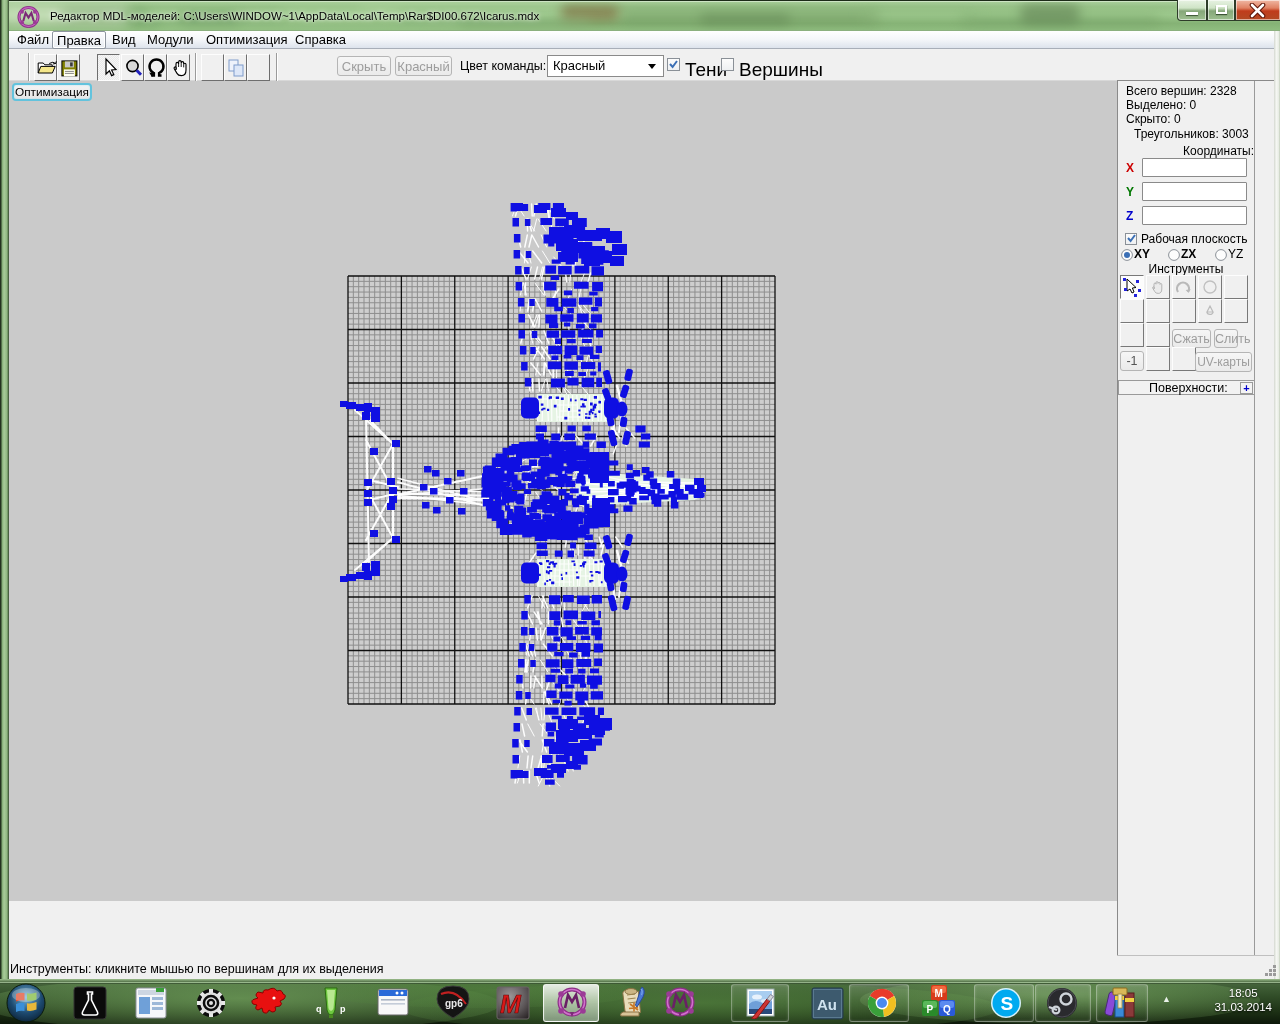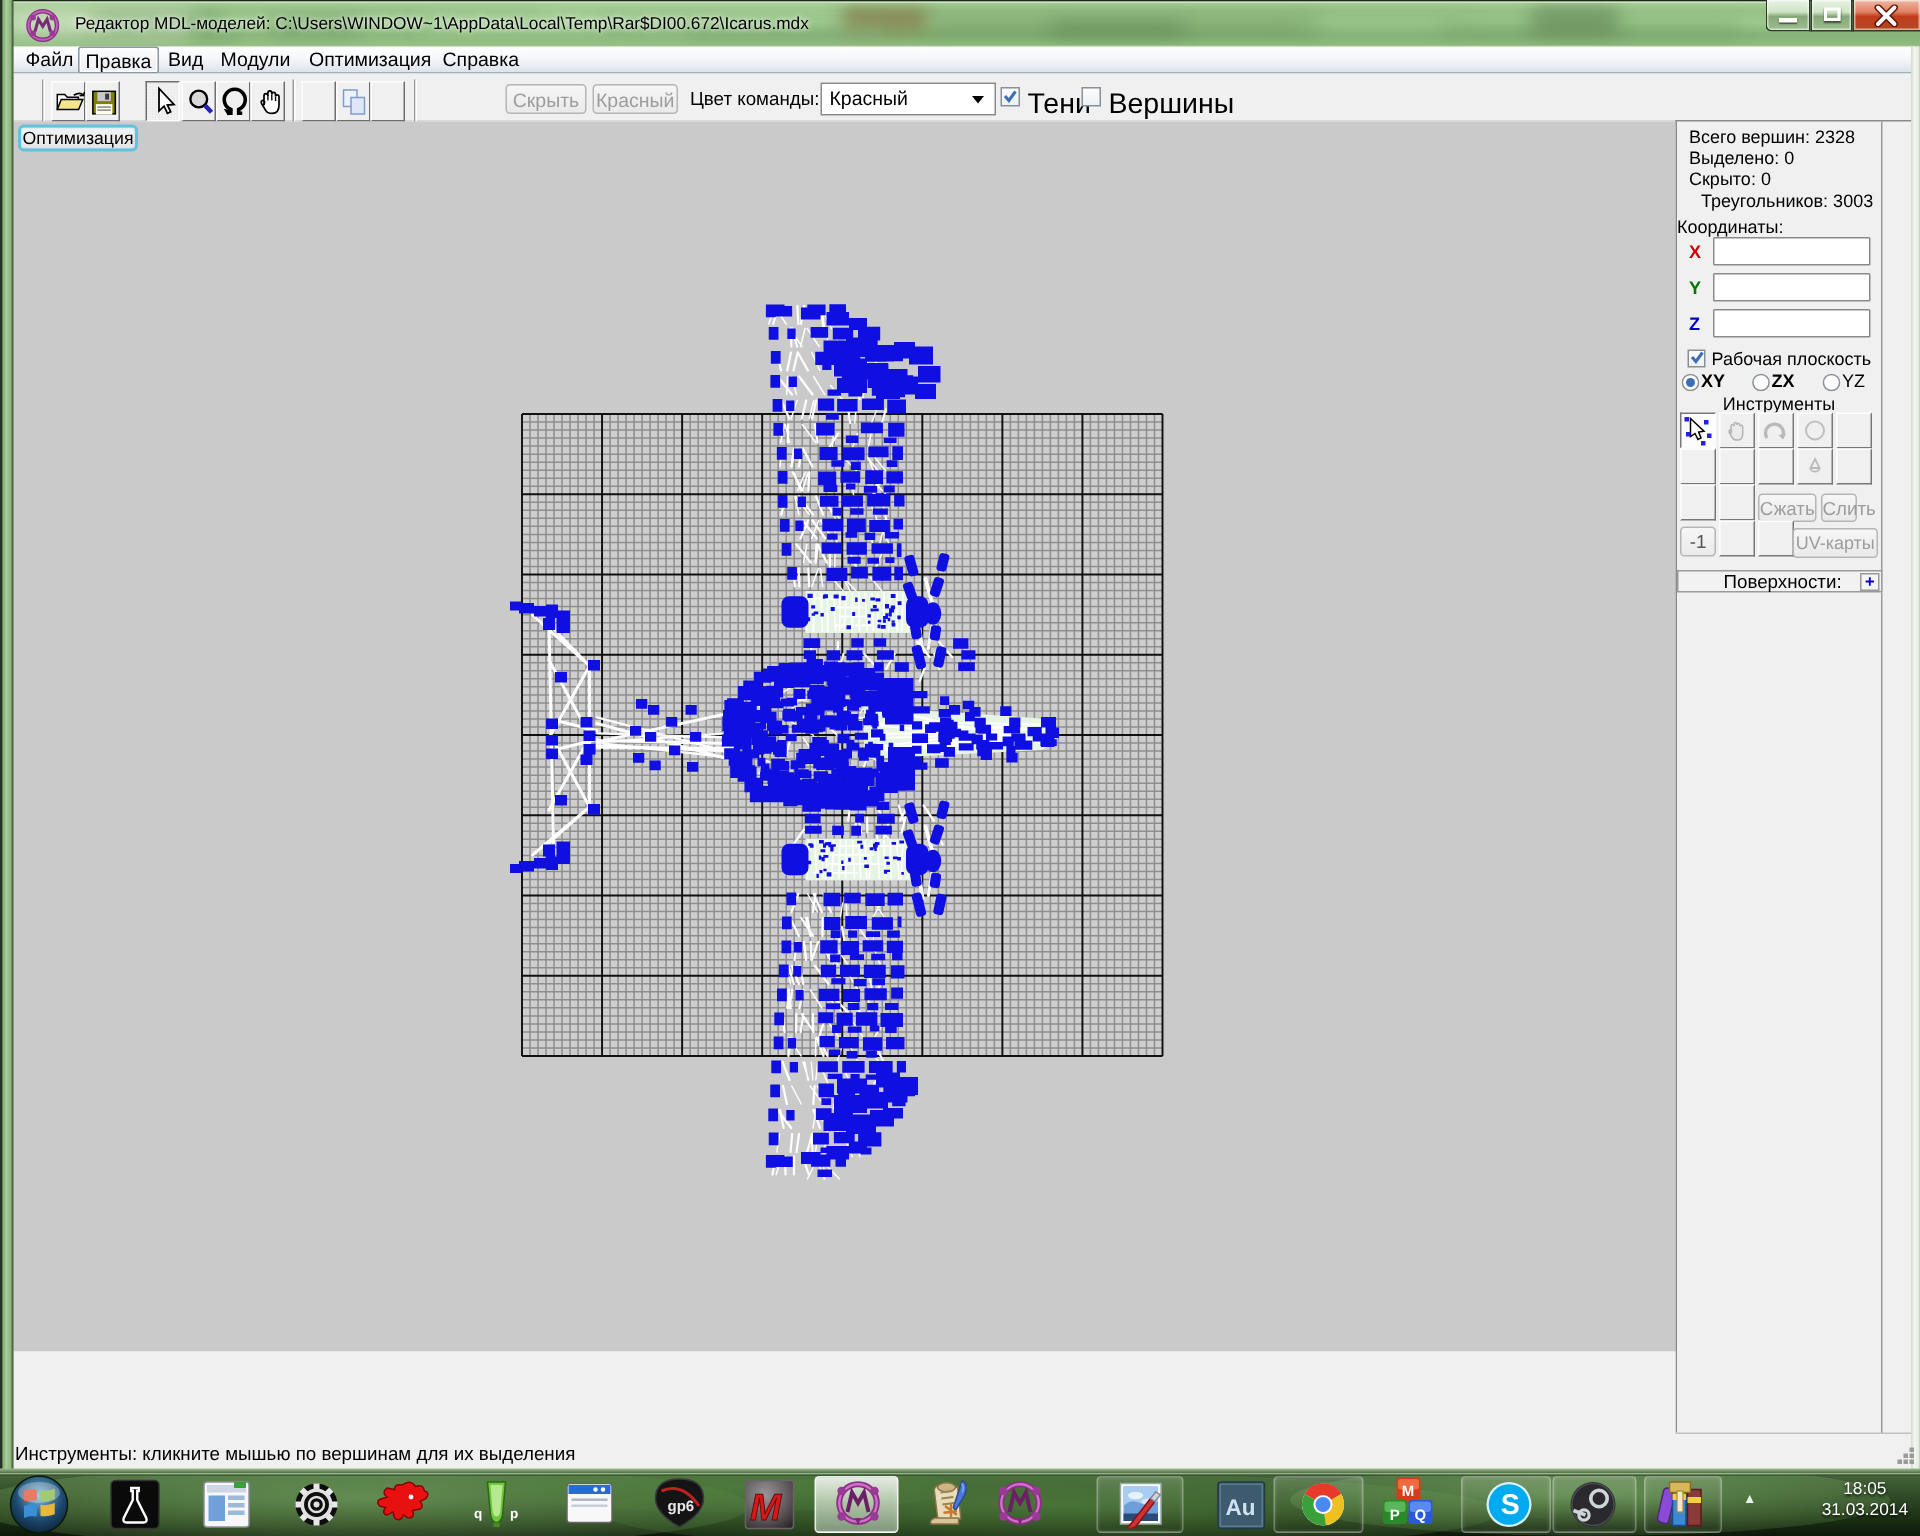--- a/index.html
+++ b/index.html
@@ -264,21 +264,21 @@
 <path d="M582.8 482.1L697.3 486.9M580.6 499.4L690.8 489.3M587.4 500.5L681.2 486.7M578.9 482.9L690.1 493.9M587.3 488.8L687.7 490.0M581.8 498.4L696.9 493.7M580.1 492.2L696.1 489.0M590.6 500.4L695.8 493.5M587.1 499.6L681.2 491.9M587.9 490.0L684.6 482.9M586.4 497.7L684.6 485.0M581.1 471.4L694.2 495.6M589.2 480.9L694.8 483.0" stroke="#ffffff" stroke-width="1.4" fill="none" opacity=".92"></path>
 <path d="M510.6 203.0h6.5v8.5h-6.5ZM522.6 204.0h5.5v7.0h-5.5ZM538.2 203.0h12.2v7.1h-12.2ZM552.9 202.9h11.1v9.1h-11.1ZM512.5 218.0h6.5v8.5h-6.5ZM524.9 219.0h5.5v7.0h-5.5ZM540.4 218.0h11.7v7.1h-11.7ZM555.2 218.5h13.6v7.8h-13.6ZM572.0 217.9h14.8v9.1h-14.8ZM549.7 227.5h7.9v4.8h-7.9ZM563.1 227.0h10.0v4.8h-10.0ZM579.0 226.5h6.1v3.6h-6.1ZM513.9 234.0h6.5v8.5h-6.5ZM543.5 234.5h12.6v8.9h-12.6ZM559.1 233.9h14.4v7.3h-14.4ZM576.7 233.7h14.3v7.4h-14.3ZM593.1 233.6h8.9v7.3h-8.9ZM548.2 242.6h6.1v4.0h-6.1ZM560.4 243.7h7.4v5.5h-7.4ZM572.4 242.5h7.9v4.2h-7.9ZM585.2 242.3h7.1v5.4h-7.1ZM513.6 250.0h6.5v8.5h-6.5ZM525.8 251.0h5.5v7.0h-5.5ZM561.2 249.7h14.7v7.5h-14.7ZM578.4 250.4h12.5v8.2h-12.5ZM593.8 250.2h15.0v9.3h-15.0ZM551.7 259.6h9.0v4.2h-9.0ZM565.6 259.0h9.2v5.4h-9.2ZM581.2 258.6h8.9v5.3h-8.9ZM594.2 260.0h9.2v4.8h-9.2ZM515.1 266.0h6.5v8.5h-6.5ZM524.1 267.0h5.5v7.0h-5.5ZM545.3 265.6h10.8v8.2h-10.8ZM558.1 266.0h13.6v8.4h-13.6ZM574.6 265.7h14.7v7.7h-14.7ZM591.5 266.3h12.5v9.3h-12.5ZM550.7 275.5h8.5v4.4h-8.5ZM515.6 282.0h6.5v8.5h-6.5ZM544.1 281.8h12.2v8.6h-12.2ZM573.9 281.7h14.7v7.1h-14.7ZM592.1 281.9h10.9v9.3h-10.9ZM563.9 290.4h8.3v4.9h-8.3ZM589.2 291.8h8.5v3.6h-8.5ZM517.9 298.0h6.5v8.5h-6.5ZM529.3 299.0h5.5v7.0h-5.5ZM546.3 298.0h12.1v8.7h-12.1ZM561.6 298.2h14.8v8.6h-14.8ZM578.9 297.6h13.5v7.2h-13.5ZM594.9 297.5h7.1v9.1h-7.1ZM554.2 306.8h8.7v4.4h-8.7ZM567.3 307.9h6.6v5.4h-6.6ZM591.1 306.9h7.2v4.4h-7.2ZM518.5 314.0h6.5v8.5h-6.5ZM545.4 314.4h12.1v9.1h-12.1ZM560.3 314.2h13.2v7.6h-13.2ZM576.8 313.5h11.9v9.1h-11.9ZM590.9 314.2h11.1v8.2h-11.1ZM549.0 323.2h9.2v4.8h-9.2ZM564.0 322.4h6.3v4.0h-6.3ZM575.9 324.0h8.9v4.5h-8.9ZM589.0 323.6h7.5v4.7h-7.5ZM518.5 330.0h6.5v8.5h-6.5ZM531.8 331.0h5.5v7.0h-5.5ZM546.6 330.5h12.4v7.3h-12.4ZM561.2 330.2h14.1v7.6h-14.1ZM578.1 329.4h15.3v8.2h-15.3ZM596.1 329.8h6.9v7.8h-6.9ZM555.0 338.5h6.0v5.4h-6.0ZM566.8 338.9h8.9v4.3h-8.9ZM581.9 339.0h10.0v4.1h-10.0ZM519.9 346.0h6.5v8.5h-6.5ZM530.2 347.0h5.5v7.0h-5.5ZM548.2 345.8h14.0v8.4h-14.0ZM564.6 345.6h12.6v9.3h-12.6ZM579.5 346.6h13.8v8.1h-13.8ZM595.7 345.8h6.3v7.2h-6.3ZM551.4 355.6h7.0v4.3h-7.0ZM563.7 354.9h7.7v3.6h-7.7ZM576.4 355.2h7.1v4.8h-7.1ZM589.9 354.7h9.5v4.3h-9.5ZM521.1 362.0h6.5v8.5h-6.5ZM547.7 361.6h13.7v7.6h-13.7ZM564.4 361.5h13.5v8.3h-13.5ZM581.0 362.1h14.3v7.0h-14.3ZM597.9 362.2h3.1v9.2h-3.1ZM565.0 371.1h8.8v4.8h-8.8ZM578.3 371.9h7.7v4.0h-7.7ZM590.2 371.5h6.1v3.9h-6.1ZM524.8 378.0h6.5v8.5h-6.5ZM551.0 378.5h13.9v8.9h-13.9ZM567.4 377.8h11.2v7.8h-11.2ZM581.6 377.8h12.6v9.4h-12.6ZM596.2 377.8h5.8v9.1h-5.8ZM549.0 227.0h18.0v12.0h-18.0ZM564.0 225.0h20.0v13.0h-20.0ZM580.0 230.0h16.0v11.0h-16.0ZM556.0 239.0h22.0v12.0h-22.0ZM574.0 242.0h18.0v11.0h-18.0ZM590.0 246.0h15.0v12.0h-15.0ZM558.0 252.0h20.0v10.0h-20.0ZM598.0 251.0h14.0v12.0h-14.0ZM584.0 256.0h16.0v10.0h-16.0ZM606.0 231.0h16.0v12.0h-16.0ZM612.0 244.0h15.0v11.0h-15.0ZM610.0 256.0h14.0v10.0h-14.0ZM596.0 228.0h14.0v11.0h-14.0ZM514.0 203.0h9.0v8.0h-9.0ZM534.0 205.0h13.0v8.0h-13.0ZM551.0 208.0h15.0v9.0h-15.0ZM566.0 212.0h12.0v8.0h-12.0ZM510.6 770.0h6.5v8.5h-6.5ZM523.0 771.0h5.5v7.0h-5.5ZM540.7 769.7h12.9v8.2h-12.9ZM557.0 769.7h7.0v8.1h-7.0ZM545.0 779.6h9.7v5.1h-9.7ZM512.5 755.0h6.5v8.5h-6.5ZM542.0 755.1h10.6v7.9h-10.6ZM555.9 754.7h13.9v7.4h-13.9ZM572.1 754.9h15.5v9.5h-15.5ZM547.0 765.0h6.9v3.7h-6.9ZM559.9 764.9h7.9v3.6h-7.9ZM573.8 765.0h7.2v4.7h-7.2ZM512.2 739.0h6.5v8.5h-6.5ZM524.2 740.0h5.5v7.0h-5.5ZM543.9 738.9h10.5v7.7h-10.5ZM556.6 739.1h12.0v7.9h-12.0ZM588.6 738.6h13.4v7.0h-13.4ZM551.4 748.8h7.7v4.4h-7.7ZM565.1 748.4h6.7v5.3h-6.7ZM575.3 748.2h6.4v3.8h-6.4ZM513.5 723.0h6.5v8.5h-6.5ZM545.7 722.4h10.3v9.1h-10.3ZM558.8 723.2h11.2v7.8h-11.2ZM572.9 723.2h13.1v8.1h-13.1ZM588.9 723.0h13.9v7.6h-13.9ZM604.8 722.6h5.2v8.2h-5.2ZM547.6 732.1h6.5v4.5h-6.5ZM558.9 732.5h6.2v5.1h-6.2ZM570.5 731.9h8.0v5.4h-8.0ZM594.8 733.0h8.9v4.5h-8.9ZM514.2 707.0h6.5v8.5h-6.5ZM526.5 708.0h5.5v7.0h-5.5ZM545.1 707.5h13.5v7.3h-13.5ZM561.5 707.4h14.9v7.7h-14.9ZM579.3 707.3h15.8v8.1h-15.8ZM597.9 707.4h6.1v7.6h-6.1ZM551.8 715.8h9.9v3.5h-9.9ZM567.0 716.0h6.1v4.5h-6.1ZM577.1 716.4h9.6v3.5h-9.6ZM590.6 715.9h6.0v3.9h-6.0ZM515.8 691.0h6.5v8.5h-6.5ZM525.2 692.0h5.5v7.0h-5.5ZM546.3 690.6h10.2v7.5h-10.2ZM559.3 691.4h13.2v7.4h-13.2ZM575.3 691.5h12.9v9.0h-12.9ZM590.7 691.3h12.3v8.2h-12.3ZM552.5 699.7h7.8v3.6h-7.8ZM564.4 700.7h7.3v4.9h-7.3ZM577.5 700.6h7.1v4.5h-7.1ZM516.2 675.0h6.5v8.5h-6.5ZM545.4 674.8h10.1v7.4h-10.1ZM557.7 675.2h10.8v8.7h-10.8ZM570.6 674.8h14.3v9.0h-14.3ZM587.0 675.4h15.0v9.3h-15.0ZM554.7 683.4h6.4v5.2h-6.4ZM565.2 684.4h9.2v4.1h-9.2ZM579.9 683.6h6.4v4.1h-6.4ZM590.1 683.8h7.7v4.9h-7.7ZM518.0 659.0h6.5v8.5h-6.5ZM530.3 660.0h5.5v7.0h-5.5ZM545.8 659.2h13.8v8.2h-13.8ZM562.0 659.3h11.4v8.7h-11.4ZM576.3 658.9h14.9v8.0h-14.9ZM594.1 658.4h7.9v7.5h-7.9ZM550.6 668.8h9.6v4.0h-9.6ZM565.2 668.6h7.8v4.8h-7.8ZM578.1 668.7h7.4v4.8h-7.4ZM590.0 668.6h9.0v4.7h-9.0ZM519.3 643.0h6.5v8.5h-6.5ZM528.8 644.0h5.5v7.0h-5.5ZM547.2 643.2h10.2v8.3h-10.2ZM560.0 643.1h13.3v8.0h-13.3ZM575.9 643.1h14.6v8.9h-14.6ZM593.9 643.5h9.1v8.9h-9.1ZM554.2 652.1h9.4v4.1h-9.4ZM569.1 652.6h8.5v4.9h-8.5ZM581.5 652.1h8.5v4.7h-8.5ZM521.0 627.0h6.5v8.5h-6.5ZM529.2 628.0h5.5v7.0h-5.5ZM546.8 626.9h11.6v8.7h-11.6ZM560.5 627.3h12.2v9.3h-12.2ZM575.1 626.9h13.7v7.5h-13.7ZM591.2 627.2h10.8v8.2h-10.8ZM553.4 636.4h6.9v5.1h-6.9ZM566.7 636.2h9.3v3.8h-9.3ZM580.8 635.8h9.3v4.3h-9.3ZM594.7 635.3h7.0v4.9h-7.0ZM521.3 611.0h6.5v8.5h-6.5ZM549.4 611.3h10.8v8.7h-10.8ZM563.5 610.6h14.5v8.7h-14.5ZM581.2 611.5h14.1v8.4h-14.1ZM598.4 611.0h2.6v7.1h-2.6ZM553.8 620.2h6.6v5.2h-6.6ZM565.4 620.3h6.0v4.8h-6.0ZM577.4 620.9h9.4v3.7h-9.4ZM591.4 620.3h8.5v4.9h-8.5ZM524.3 595.0h6.5v8.5h-6.5ZM549.0 595.2h11.3v9.0h-11.3ZM562.8 595.1h11.0v7.1h-11.0ZM576.9 595.5h12.9v8.5h-12.9ZM591.7 595.1h10.3v8.5h-10.3ZM549.0 742.0h18.0v12.0h-18.0ZM564.0 743.0h20.0v13.0h-20.0ZM580.0 740.0h16.0v11.0h-16.0ZM556.0 730.0h22.0v12.0h-22.0ZM574.0 728.0h18.0v11.0h-18.0ZM590.0 723.0h15.0v12.0h-15.0ZM558.0 719.0h20.0v10.0h-20.0ZM598.0 718.0h14.0v12.0h-14.0ZM584.0 715.0h16.0v10.0h-16.0ZM514.0 770.0h9.0v8.0h-9.0ZM534.0 768.0h13.0v8.0h-13.0ZM551.0 764.0h15.0v9.0h-15.0ZM566.0 761.0h12.0v8.0h-12.0ZM538.1 411.5h2.0v2.6h-2.0ZM549.0 396.2h3.0v2.6h-3.0ZM591.8 411.8h1.7v2.4h-1.7ZM582.4 405.6h3.4v1.9h-3.4ZM598.7 411.5h1.5v1.5h-1.5ZM578.6 413.8h1.7v2.0h-1.7ZM583.7 398.8h3.2v2.2h-3.2ZM540.8 403.5h2.6v2.2h-2.6ZM580.3 398.3h3.1v2.0h-3.1ZM578.3 409.5h2.3v2.1h-2.3ZM587.3 416.7h3.1v2.4h-3.1ZM555.7 396.4h3.4v2.6h-3.4ZM590.0 402.6h2.7v3.0h-2.7ZM590.2 408.8h2.1v2.1h-2.1ZM593.8 403.7h2.9v2.4h-2.9ZM594.4 413.6h2.1v1.5h-2.1ZM553.8 404.7h2.7v2.7h-2.7ZM593.8 396.0h3.2v2.7h-3.2ZM592.5 408.2h2.0v2.8h-2.0ZM588.7 410.7h3.3v2.0h-3.3ZM542.4 407.7h3.1v1.8h-3.1ZM585.0 416.4h2.0v2.4h-2.0ZM580.4 405.7h1.9v1.9h-1.9ZM585.1 413.2h2.4v1.6h-2.4ZM588.6 412.8h2.0v2.4h-2.0ZM594.4 415.4h2.5v2.2h-2.5ZM574.7 399.4h1.9v1.8h-1.9ZM581.9 403.3h2.6v2.1h-2.6ZM570.1 398.4h1.6v3.0h-1.6ZM560.9 397.4h2.8v2.7h-2.8ZM547.0 408.7h2.2v2.3h-2.2ZM538.3 395.8h3.5v2.8h-3.5ZM568.1 408.0h2.0v2.7h-2.0ZM564.3 416.8h3.0v2.7h-3.0ZM598.7 400.8h1.6v1.8h-1.6ZM548.6 396.9h1.6v2.3h-1.6ZM592.7 405.5h3.4v2.9h-3.4ZM541.1 408.8h2.3v1.7h-2.3ZM598.4 400.9h2.6v2.5h-2.6ZM598.2 410.4h2.3v2.2h-2.3ZM553.4 562.9h2.5v1.8h-2.5ZM552.3 563.3h2.9v1.5h-2.9ZM582.9 564.5h1.6v2.9h-1.6ZM551.1 581.5h3.2v2.8h-3.2ZM545.9 570.3h1.7v2.9h-1.7ZM590.9 574.5h2.4v2.0h-2.4ZM589.7 571.0h2.8v1.7h-2.8ZM551.2 561.3h2.9v2.3h-2.9ZM546.3 580.0h2.0v2.1h-2.0ZM547.0 566.2h3.2v2.0h-3.2ZM547.7 571.3h2.1v2.9h-2.1ZM544.3 582.5h1.6v2.8h-1.6ZM579.8 564.9h2.5v1.9h-2.5ZM553.5 564.6h2.2v3.0h-2.2ZM600.9 581.3h1.7v1.9h-1.7ZM594.4 561.3h3.0v1.9h-3.0ZM599.6 560.4h3.1v2.0h-3.1ZM546.0 560.0h3.2v2.3h-3.2ZM548.9 570.0h3.3v1.8h-3.3ZM573.6 563.2h1.9v2.7h-1.9ZM582.5 564.5h1.7v1.6h-1.7ZM575.9 571.4h2.0v1.8h-2.0ZM576.2 576.3h3.1v2.4h-3.1ZM549.9 561.5h3.0v2.1h-3.0ZM583.2 561.3h3.1v2.0h-3.1ZM590.9 579.9h2.5v1.5h-2.5ZM595.3 571.0h3.2v1.9h-3.2ZM548.9 579.1h2.2v1.7h-2.2ZM560.8 573.7h1.5v2.3h-1.5ZM565.5 571.9h1.7v2.6h-1.7ZM589.3 579.9h2.1v2.6h-2.1ZM561.4 577.3h1.6v2.8h-1.6ZM598.1 571.4h2.5v2.3h-2.5ZM571.4 560.5h3.4v1.8h-3.4ZM548.7 562.4h2.0v2.7h-2.0ZM538.9 562.2h2.9v1.8h-2.9ZM538.1 573.8h2.7v2.3h-2.7ZM582.0 562.4h3.2v2.6h-3.2ZM539.9 562.8h2.5v2.3h-2.5ZM554.9 562.8h2.3v1.7h-2.3ZM535.6 425.5h11.2v6.5h-11.2ZM567.5 425.5h8.3v6.1h-8.3ZM582.4 425.5h8.4v5.7h-8.4ZM635.4 425.5h10.2v7.0h-10.2ZM535.8 433.5h8.2v5.9h-8.2ZM551.2 433.5h9.0v6.9h-9.0ZM564.3 433.5h10.7v6.6h-10.7ZM584.6 433.5h11.3v6.3h-11.3ZM640.9 433.5h9.4v6.1h-9.4ZM535.6 441.5h11.7v5.9h-11.7ZM554.4 441.5h9.2v5.3h-9.2ZM568.5 441.5h7.8v5.5h-7.8ZM582.7 441.5h6.5v6.2h-6.5ZM596.5 441.5h9.4v6.4h-9.4ZM638.8 441.5h11.1v5.9h-11.1ZM550.0 534.5h7.8v5.1h-7.8ZM566.4 534.5h11.2v5.8h-11.2ZM584.3 534.5h8.6v5.5h-8.6ZM536.5 542.5h10.6v6.4h-10.6ZM570.1 542.5h6.0v6.0h-6.0ZM584.7 542.5h11.8v6.6h-11.8ZM536.7 550.5h11.1v5.4h-11.1ZM554.8 550.5h7.8v6.2h-7.8ZM567.5 550.5h6.5v6.7h-6.5ZM583.6 550.5h11.0v5.9h-11.0ZM598.7 501.9h11.1v8.8h-11.1ZM594.3 510.4h13.1v8.6h-13.1ZM589.7 511.6h11.4v8.7h-11.4ZM588.7 518.7h14.8v8.5h-14.8ZM583.6 520.6h15.0v8.0h-15.0ZM579.6 524.5h10.0v8.0h-10.0ZM577.5 526.8h12.1v7.3h-12.1ZM572.2 527.7h13.9v10.0h-13.9ZM567.5 527.3h9.9v7.9h-9.9ZM560.6 528.7h10.1v7.5h-10.1ZM556.8 529.9h11.1v10.0h-11.1ZM552.4 527.0h11.5v9.4h-11.5ZM546.2 531.1h9.0v7.9h-9.0ZM545.1 530.5h13.0v7.6h-13.0ZM538.9 530.3h10.6v8.9h-10.6ZM534.9 532.9h12.4v8.2h-12.4ZM528.1 527.6h13.6v7.3h-13.6ZM523.6 527.3h12.1v9.5h-12.1ZM522.2 530.5h9.4v7.0h-9.4ZM518.5 526.7h13.3v8.1h-13.3ZM510.2 525.1h9.6v9.7h-9.6ZM507.9 523.9h11.7v8.2h-11.7ZM499.9 525.0h12.5v9.9h-12.5ZM497.6 520.5h10.5v7.1h-10.5ZM496.3 518.5h10.9v9.7h-10.9ZM491.8 511.2h12.6v9.9h-12.6ZM486.8 510.4h10.5v8.2h-10.5ZM485.8 500.9h10.9v9.6h-10.9ZM482.8 498.9h10.5v7.5h-10.5ZM481.3 489.7h14.8v7.9h-14.8ZM482.4 483.7h12.2v8.2h-12.2ZM481.6 477.8h9.7v9.5h-9.7ZM482.0 473.3h10.1v7.9h-10.1ZM482.9 466.6h13.0v8.0h-13.0ZM484.7 465.5h9.6v7.8h-9.6ZM491.9 457.4h11.7v9.5h-11.7ZM495.5 453.6h11.1v9.2h-11.1ZM497.3 454.9h10.2v9.9h-10.2ZM502.6 447.8h11.7v7.4h-11.7ZM508.6 445.7h14.4v8.8h-14.4ZM511.4 444.0h12.6v7.6h-12.6ZM519.1 442.0h12.1v8.6h-12.1ZM520.1 444.9h11.3v9.0h-11.3ZM526.4 441.6h11.3v7.3h-11.3ZM528.5 444.4h10.9v9.0h-10.9ZM532.3 442.5h11.2v8.5h-11.2ZM537.7 439.4h10.9v7.7h-10.9ZM540.9 443.3h10.7v8.2h-10.7ZM549.8 443.7h14.3v9.6h-14.3ZM549.4 441.0h9.2v9.0h-9.2ZM557.0 441.8h11.5v9.0h-11.5ZM561.7 441.8h14.1v8.1h-14.1ZM565.9 442.3h9.7v9.7h-9.7ZM571.3 446.8h9.2v7.1h-9.2ZM572.6 445.4h10.8v8.1h-10.8ZM576.6 448.3h12.8v7.5h-12.8ZM586.0 452.6h13.3v7.8h-13.3ZM587.9 456.7h11.1v7.0h-11.1ZM594.1 461.3h10.7v7.1h-10.7ZM597.3 464.9h9.3v7.7h-9.3ZM595.2 471.1h10.3v9.7h-10.3ZM594.2 502.2h9.7v6.3h-9.7ZM587.0 508.0h13.6v8.1h-13.6ZM586.5 513.9h11.8v7.4h-11.8ZM583.6 515.0h10.6v7.5h-10.6ZM570.4 518.0h12.6v6.1h-12.6ZM569.1 523.6h9.6v7.6h-9.6ZM561.1 524.4h11.3v6.7h-11.3ZM559.3 522.8h10.5v6.6h-10.5ZM552.4 522.2h12.2v8.0h-12.2ZM548.0 523.2h11.1v7.3h-11.1ZM540.0 524.0h9.8v8.7h-9.8ZM538.6 525.4h10.0v8.4h-10.0ZM531.1 526.4h9.0v8.0h-9.0ZM526.0 523.8h12.6v8.5h-12.6ZM523.6 522.1h10.2v6.6h-10.2ZM518.4 520.8h9.2v8.1h-9.2ZM511.9 517.0h9.9v7.4h-9.9ZM506.7 514.5h8.4v6.0h-8.4ZM495.0 510.1h8.5v8.2h-8.5ZM493.0 503.6h8.7v7.5h-8.7ZM494.9 499.5h11.3v6.0h-11.3ZM489.2 490.8h11.8v8.8h-11.8ZM492.6 485.6h9.5v6.4h-9.5ZM488.0 482.5h13.0v6.9h-13.0ZM490.4 474.7h13.1v8.8h-13.1ZM491.5 467.9h13.0v8.2h-13.0ZM500.5 463.7h13.0v7.0h-13.0ZM502.9 457.5h10.2v8.5h-10.2ZM510.7 457.1h11.4v7.9h-11.4ZM516.0 449.8h13.4v8.8h-13.4ZM520.9 450.0h8.9v6.9h-8.9ZM527.9 451.6h12.1v6.5h-12.1ZM530.7 445.3h8.5v6.1h-8.5ZM536.9 450.1h12.3v6.0h-12.3ZM543.7 445.7h12.7v7.3h-12.7ZM546.2 447.0h11.1v7.3h-11.1ZM551.4 448.7h12.0v8.5h-12.0ZM558.6 451.4h9.8v7.3h-9.8ZM562.9 451.0h9.2v6.3h-9.2ZM567.7 451.5h13.8v8.7h-13.8ZM579.3 452.4h13.8v7.9h-13.8ZM578.6 460.5h12.1v7.8h-12.1ZM584.8 460.4h13.7v7.4h-13.7ZM588.0 468.4h10.1v8.7h-10.1ZM588.3 471.2h12.1v7.3h-12.1ZM517.0 514.0h9.1v6.8h-9.1ZM506.7 471.3h7.6v6.0h-7.6ZM572.7 462.4h7.6v7.7h-7.6ZM542.4 514.2h9.7v6.1h-9.7ZM501.1 489.8h8.1v6.9h-8.1ZM571.8 511.7h9.9v5.7h-9.9ZM514.1 505.8h9.2v7.7h-9.2ZM501.5 473.4h10.8v5.8h-10.8ZM576.8 512.3h9.0v5.9h-9.0ZM547.4 459.5h10.9v5.6h-10.9ZM545.4 516.7h7.1v7.0h-7.1ZM549.8 515.9h10.5v6.6h-10.5ZM573.0 461.7h11.4v6.9h-11.4ZM581.3 465.2h7.8v7.4h-7.8ZM523.0 518.0h10.4v7.6h-10.4ZM568.6 511.9h10.7v7.9h-10.7ZM538.2 460.3h10.0v5.7h-10.0ZM500.3 473.5h7.6v7.8h-7.6ZM529.0 459.4h8.0v6.6h-8.0ZM561.4 457.3h7.6v5.6h-7.6ZM574.7 513.4h7.9v6.9h-7.9ZM534.7 519.2h8.9v5.9h-8.9ZM569.4 460.7h10.4v7.5h-10.4ZM576.6 475.8h8.7v5.9h-8.7ZM497.3 486.5h11.0v5.6h-11.0ZM557.8 519.6h10.4v6.5h-10.4ZM506.1 492.7h11.2v6.5h-11.2ZM569.4 459.9h7.4v6.3h-7.4ZM554.2 523.6h7.9v4.6h-7.9ZM558.3 510.5h7.3v5.9h-7.3ZM527.1 506.9h5.0v5.9h-5.0ZM544.2 494.9h7.3v7.0h-7.3ZM564.5 495.1h8.4v5.2h-8.4ZM543.3 515.2h6.3v5.9h-6.3ZM500.7 481.7h10.0v4.6h-10.0ZM508.3 474.5h9.4v6.4h-9.4ZM524.6 465.2h6.8v5.2h-6.8ZM556.7 457.0h9.7v6.2h-9.7ZM536.2 520.7h8.7v5.8h-8.7ZM530.6 471.4h7.8v5.5h-7.8ZM572.6 500.2h6.6v7.0h-6.6ZM518.1 493.4h6.2v5.1h-6.2ZM538.3 502.1h5.0v6.7h-5.0ZM516.4 499.3h7.8v5.3h-7.8ZM551.9 498.8h6.5v5.3h-6.5ZM543.1 463.5h9.7v5.4h-9.7ZM578.3 473.1h5.4v4.9h-5.4ZM506.7 467.7h6.8v6.4h-6.8ZM507.6 509.0h5.3v5.7h-5.3ZM566.0 476.0h6.3v4.6h-6.3ZM557.4 507.5h8.5v5.0h-8.5ZM530.8 501.9h8.0v6.7h-8.0ZM536.2 475.5h8.7v6.9h-8.7ZM536.8 482.5h9.0v6.7h-9.0ZM539.0 502.4h5.9v5.8h-5.9ZM571.3 465.9h9.6v5.0h-9.6ZM531.5 519.7h8.2v5.5h-8.2ZM537.4 469.9h5.3v5.5h-5.3ZM533.0 513.8h8.0v5.1h-8.0ZM541.5 491.3h9.6v5.9h-9.6ZM558.3 489.1h8.1v6.3h-8.1ZM541.3 500.4h5.8v4.9h-5.8ZM548.2 479.3h9.1v5.6h-9.1ZM511.3 481.1h7.8v6.1h-7.8ZM526.3 474.6h8.7v5.1h-8.7ZM539.3 459.0h8.9v5.3h-8.9ZM552.0 454.7h7.3v5.2h-7.3ZM500.9 483.2h5.7v4.5h-5.7ZM508.6 495.9h8.9v5.4h-8.9ZM569.9 488.5h8.8v4.7h-8.8ZM564.3 493.1h5.3v5.8h-5.3ZM527.9 483.1h9.7v5.4h-9.7ZM557.1 503.8h8.7v6.8h-8.7ZM550.5 495.7h8.9v5.1h-8.9ZM580.7 486.2h8.2v5.4h-8.2ZM554.9 466.1h6.6v6.8h-6.6ZM576.6 513.8h5.3v6.1h-5.3ZM512.8 514.3h5.3v5.9h-5.3ZM510.0 513.5h9.7v6.1h-9.7ZM549.9 507.9h6.3v5.6h-6.3ZM548.9 506.1h8.8v6.1h-8.8ZM535.9 525.2h6.1v5.9h-6.1ZM567.5 520.9h9.3v5.2h-9.3ZM547.3 457.6h6.4v5.3h-6.4ZM501.9 494.1h5.8v6.2h-5.8ZM522.1 472.5h7.9v6.7h-7.9ZM555.6 523.3h6.8v6.4h-6.8ZM558.6 476.5h9.3v7.0h-9.3ZM545.3 495.5h5.6v6.9h-5.6ZM567.3 518.2h5.5v4.9h-5.5ZM542.3 479.6h6.7v6.8h-6.7ZM539.8 456.6h9.9v4.6h-9.9ZM550.1 521.8h8.4v4.6h-8.4ZM523.9 489.3h7.2v4.8h-7.2ZM532.5 522.6h5.6v5.7h-5.6ZM565.0 510.6h5.9v6.2h-5.9ZM567.9 518.0h7.5v4.8h-7.5ZM529.6 512.9h9.6v5.4h-9.6ZM554.8 525.0h9.4v6.3h-9.4ZM544.8 505.0h6.3v4.7h-6.3ZM579.9 499.2h7.0v5.9h-7.0ZM544.2 493.3h8.4v6.1h-8.4ZM512.9 480.3h8.5v7.0h-8.5ZM572.4 464.3h7.0v5.3h-7.0ZM507.0 512.3h6.9v5.5h-6.9ZM532.4 499.3h10.0v4.5h-10.0ZM513.8 463.3h6.3v6.0h-6.3ZM531.9 504.7h6.0v4.8h-6.0ZM566.5 460.5h9.5v4.6h-9.5ZM539.7 470.0h8.2v5.9h-8.2ZM532.0 524.3h5.0v6.4h-5.0ZM564.7 466.8h8.0v7.0h-8.0ZM549.8 518.3h8.7v5.4h-8.7ZM541.6 467.7h7.6v6.0h-7.6ZM537.4 470.4h8.1v5.9h-8.1ZM551.7 517.9h6.3v6.8h-6.3ZM506.8 496.8h7.6v5.7h-7.6ZM549.5 503.4h9.6v5.8h-9.6ZM512.5 484.8h9.1v5.1h-9.1ZM563.5 521.0h7.3v6.1h-7.3ZM564.1 457.6h9.3v4.6h-9.3ZM518.0 516.8h9.1v4.8h-9.1ZM558.5 506.6h5.5v5.4h-5.5ZM555.8 464.6h7.3v4.7h-7.3ZM511.7 517.2h8.5v5.6h-8.5ZM504.5 495.8h8.8v4.9h-8.8ZM537.2 469.0h7.6v5.1h-7.6ZM530.0 507.9h6.9v4.5h-6.9ZM555.5 516.6h5.3v4.9h-5.3ZM543.2 471.4h6.6v5.1h-6.6ZM553.0 479.8h8.2v6.6h-8.2ZM554.2 513.0h9.0v6.0h-9.0ZM540.8 496.4h7.2v5.4h-7.2ZM542.4 470.7h7.0v6.1h-7.0ZM555.3 469.3h6.9v5.9h-6.9ZM565.2 480.7h9.9v6.3h-9.9ZM522.9 514.9h6.6v4.7h-6.6ZM547.8 468.0h7.6v5.7h-7.6ZM578.9 467.2h5.1v6.0h-5.1ZM515.3 497.6h9.2v5.5h-9.2ZM502.3 497.5h7.2v5.7h-7.2ZM503.5 486.8h8.4v6.4h-8.4ZM539.6 495.3h8.4v5.9h-8.4ZM550.8 458.7h5.6v5.1h-5.6ZM584.3 509.6h5.5v4.7h-5.5ZM547.6 463.1h5.3v6.2h-5.3ZM540.8 465.3h5.3v6.2h-5.3ZM516.2 507.4h10.0v6.5h-10.0ZM558.2 478.3h6.7v5.8h-6.7ZM544.1 508.3h6.6v5.1h-6.6ZM566.5 466.1h7.6v5.6h-7.6ZM572.0 498.3h9.3v6.5h-9.3ZM559.9 473.7h6.0v4.6h-6.0ZM518.4 483.3h7.3v5.7h-7.3ZM522.8 476.0h9.0v5.0h-9.0ZM577.3 473.2h5.3v5.3h-5.3ZM516.9 483.7h7.8v5.3h-7.8ZM542.3 521.8h6.5v6.3h-6.5ZM556.3 462.9h7.3v6.8h-7.3ZM505.0 505.2h5.3v5.6h-5.3ZM541.1 483.0h9.3v4.7h-9.3ZM531.2 479.1h9.6v5.9h-9.6ZM555.2 465.1h8.4v6.2h-8.4ZM542.3 506.3h9.2v4.9h-9.2ZM565.3 479.6h5.5v4.7h-5.5ZM554.6 455.3h7.1v6.1h-7.1ZM545.4 524.0h8.4v4.9h-8.4ZM584.2 503.8h5.2v6.6h-5.2ZM542.2 507.1h7.9v5.3h-7.9ZM529.7 483.1h9.6v5.3h-9.6ZM555.4 477.0h9.0v7.0h-9.0ZM540.8 495.1h6.9v6.1h-6.9ZM551.4 516.3h5.5v5.7h-5.5ZM543.8 466.6h8.4v4.8h-8.4ZM553.4 478.0h9.6v7.0h-9.6ZM579.0 477.2h6.5v5.4h-6.5ZM547.1 464.8h9.6v4.7h-9.6ZM502.6 494.3h8.0v5.9h-8.0ZM561.6 499.0h6.4v6.7h-6.4ZM557.8 474.2h9.6v4.6h-9.6ZM511.0 464.2h6.7v6.9h-6.7ZM542.0 482.6h6.7v5.6h-6.7ZM547.5 520.8h5.9v6.5h-5.9ZM544.1 499.3h7.8v4.7h-7.8ZM506.8 476.5h8.0v5.7h-8.0ZM580.6 497.2h5.5v6.1h-5.5ZM568.6 513.6h6.8v5.4h-6.8ZM538.7 476.3h5.8v6.9h-5.8ZM529.4 521.2h9.4v5.7h-9.4ZM554.4 500.0h9.4v4.8h-9.4ZM511.9 490.9h5.6v5.7h-5.6ZM561.8 514.7h7.5v5.4h-7.5ZM554.6 512.4h6.0v4.8h-6.0ZM549.1 523.4h7.5v6.7h-7.5ZM504.4 493.1h7.9v6.2h-7.9ZM551.1 520.9h5.8v5.2h-5.8ZM576.6 495.8h7.6v5.2h-7.6ZM556.9 481.9h7.9v5.1h-7.9ZM513.8 467.4h8.6v4.7h-8.6ZM547.7 517.7h9.9v4.6h-9.9ZM520.4 465.6h9.1v5.4h-9.1ZM556.5 466.2h9.6v4.5h-9.6ZM575.4 478.8h7.0v4.7h-7.0ZM548.0 520.6h8.4v4.9h-8.4ZM538.6 502.4h6.0v5.0h-6.0ZM528.2 523.7h10.0v6.5h-10.0ZM513.4 494.3h8.9v6.8h-8.9ZM547.3 461.5h6.0v6.1h-6.0ZM567.2 460.6h5.5v6.3h-5.5ZM537.5 503.2h9.8v6.2h-9.8ZM546.6 476.9h9.1v6.8h-9.1ZM579.3 468.0h9.2v6.5h-9.2ZM521.6 473.8h9.1v6.5h-9.1ZM590.0 452.0h19.0v31.0h-19.0ZM592.0 498.0h18.0v29.0h-18.0ZM599.8 483.1h3.0v4.3h-3.0ZM581.6 481.9h3.2v3.9h-3.2ZM592.4 495.2h3.1v4.7h-3.1ZM580.9 480.6h4.9v3.7h-4.9ZM586.6 489.2h3.7v4.6h-3.7ZM583.4 496.0h5.4v4.1h-5.4ZM578.8 494.5h3.1v4.0h-3.1ZM626.7 478.4h7.5v5.9h-7.5ZM633.7 485.8h7.0v5.7h-7.0ZM618.0 496.1h9.0v6.1h-9.0ZM650.3 484.2h8.9v4.6h-8.9ZM629.0 479.9h6.8v5.9h-6.8ZM639.2 487.0h6.4v4.9h-6.4ZM625.7 483.2h5.8v6.0h-5.8ZM630.7 486.6h5.8v5.9h-5.8ZM616.7 482.8h7.2v5.9h-7.2ZM650.8 493.4h8.8v6.3h-8.8ZM608.0 460.6h10.3v4.9h-10.3ZM626.7 464.2h6.1v5.8h-6.1ZM641.9 467.1h7.6v5.8h-7.6ZM608.0 470.8h11.9v4.9h-11.9ZM625.8 472.7h8.1v5.4h-8.1ZM643.3 474.7h6.6v6.1h-6.6ZM608.0 480.9h6.8v5.5h-6.8ZM619.4 481.5h7.3v6.3h-7.3ZM652.1 483.1h8.6v6.1h-8.6ZM669.1 484.0h11.0v4.9h-11.0ZM685.0 484.7h9.5v6.2h-9.5ZM608.0 489.0h10.7v6.3h-10.7ZM625.5 489.0h9.2v5.7h-9.2ZM639.1 489.0h11.3v4.9h-11.3ZM657.3 489.0h7.5v4.7h-7.5ZM674.2 489.0h9.5v5.4h-9.5ZM688.5 489.0h9.5v5.4h-9.5ZM608.0 497.1h6.4v5.4h-6.4ZM622.8 496.4h8.4v5.0h-8.4ZM639.2 495.5h9.9v4.8h-9.9ZM657.2 494.6h11.5v5.0h-11.5ZM676.3 493.7h11.9v6.1h-11.9ZM693.6 492.8h10.9v4.6h-10.9ZM608.0 504.2h6.6v4.6h-6.6ZM651.5 499.4h9.8v4.8h-9.8ZM670.9 497.3h6.1v6.4h-6.1ZM608.0 508.4h10.3v4.8h-10.3ZM623.4 505.5h9.1v6.3h-9.1ZM694.0 478.0h10.0v7.0h-10.0ZM697.0 485.0h9.0v7.0h-9.0ZM694.0 492.0h9.0v6.0h-9.0ZM632.6 470.0h7.5v6.5h-7.5ZM630.8 481.2h7.5v6.5h-7.5ZM626.4 490.2h7.5v6.5h-7.5ZM629.2 498.0h7.5v6.5h-7.5ZM646.2 471.3h7.5v6.5h-7.5ZM649.7 478.5h7.5v6.5h-7.5ZM647.7 489.7h7.5v6.5h-7.5ZM653.8 500.2h7.5v6.5h-7.5ZM666.8 470.9h7.5v6.5h-7.5ZM672.8 478.4h7.5v6.5h-7.5ZM668.4 491.0h7.5v6.5h-7.5ZM670.9 501.9h7.5v6.5h-7.5ZM424.0 466.0h7.5v6.5h-7.5ZM432.0 470.0h7.5v6.5h-7.5ZM420.0 484.0h7.5v6.5h-7.5ZM430.0 488.0h7.5v6.5h-7.5ZM422.0 502.0h7.5v6.5h-7.5ZM433.0 507.0h7.5v6.5h-7.5ZM444.0 478.0h7.5v6.5h-7.5ZM446.0 497.0h7.5v6.5h-7.5ZM457.0 470.0h7.5v6.5h-7.5ZM460.0 488.0h7.5v6.5h-7.5ZM458.0 508.0h7.5v6.5h-7.5ZM346.0 402.0h10.0v7.0h-10.0ZM346.0 574.0h10.0v7.0h-10.0ZM356.0 404.0h9.0v7.0h-9.0ZM356.0 572.0h9.0v7.0h-9.0ZM364.0 403.0h8.0v9.0h-8.0ZM364.0 571.0h8.0v9.0h-8.0ZM371.0 407.0h9.0v8.0h-9.0ZM371.0 568.0h9.0v8.0h-9.0ZM362.0 412.0h8.0v8.0h-8.0ZM362.0 563.0h8.0v8.0h-8.0ZM371.0 415.0h9.0v7.0h-9.0ZM371.0 561.0h9.0v7.0h-9.0ZM340.0 401.0h8.0v6.0h-8.0ZM340.0 576.0h8.0v6.0h-8.0ZM364.0 479.0h8.0v7.0h-8.0ZM364.0 490.0h8.0v7.0h-8.0ZM364.0 499.0h8.0v7.0h-8.0ZM387.0 478.0h8.0v7.0h-8.0ZM389.0 487.0h8.0v7.0h-8.0ZM389.0 496.0h8.0v7.0h-8.0ZM387.0 503.0h8.0v7.0h-8.0ZM370.0 448.0h8.0v7.0h-8.0ZM392.0 440.0h8.0v7.0h-8.0ZM370.0 530.0h8.0v7.0h-8.0ZM392.0 536.0h8.0v7.0h-8.0Z" fill="#0f0fe2"></path>
 </svg>
 <div id="persp" class="abs">Оптимизация</div>
 <div id="panel" class="abs">
     <div class="vline"></div>
 <div class="ptxt" style="left:8px;top:3.0px">Всего вершин: 2328</div>
 <div class="ptxt" style="left:8px;top:17.2px">Выделено: 0</div>
 <div class="ptxt" style="left:8px;top:31.4px">Скрыто: 0</div>
 <div class="ptxt" style="left:16px;top:45.599999999999994px">Треугольников: 3003</div>
-<div class="ptxt" style="left:0;top:63px;width:136px;text-align:left">Координаты:</div>
+<div class="ptxt" style="left:0;top:63px;width:136px;text-align:right">Координаты:</div>
 <div class="ptxt" style="left:8px;top:80px;color:#cc0000;font-weight:bold">X</div>
 <div class="pinput" style="top:77px"></div>
 <div class="ptxt" style="left:8px;top:104px;color:#007700;font-weight:bold">Y</div>
 <div class="pinput" style="top:101px"></div>
 <div class="ptxt" style="left:8px;top:128px;color:#0000cc;font-weight:bold">Z</div>
 <div class="pinput" style="top:125px"></div>
 <div class="cb" style="left:7px;top:152px;width:12px;height:12px">
       <svg width="11" height="11" style="position:absolute;left:0;top:-1px">
         <path d="M2 5 l2.6 3 L9 2" fill="none" stroke="#3b6fb5" stroke-width="2"></path>
       </svg>

